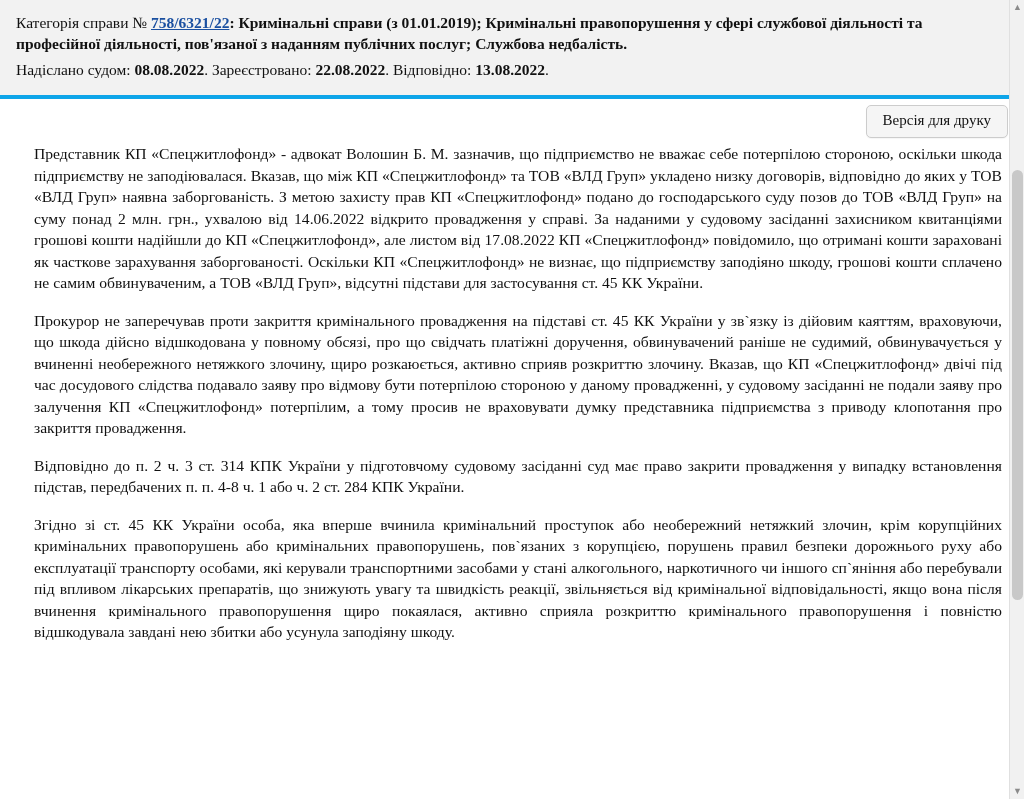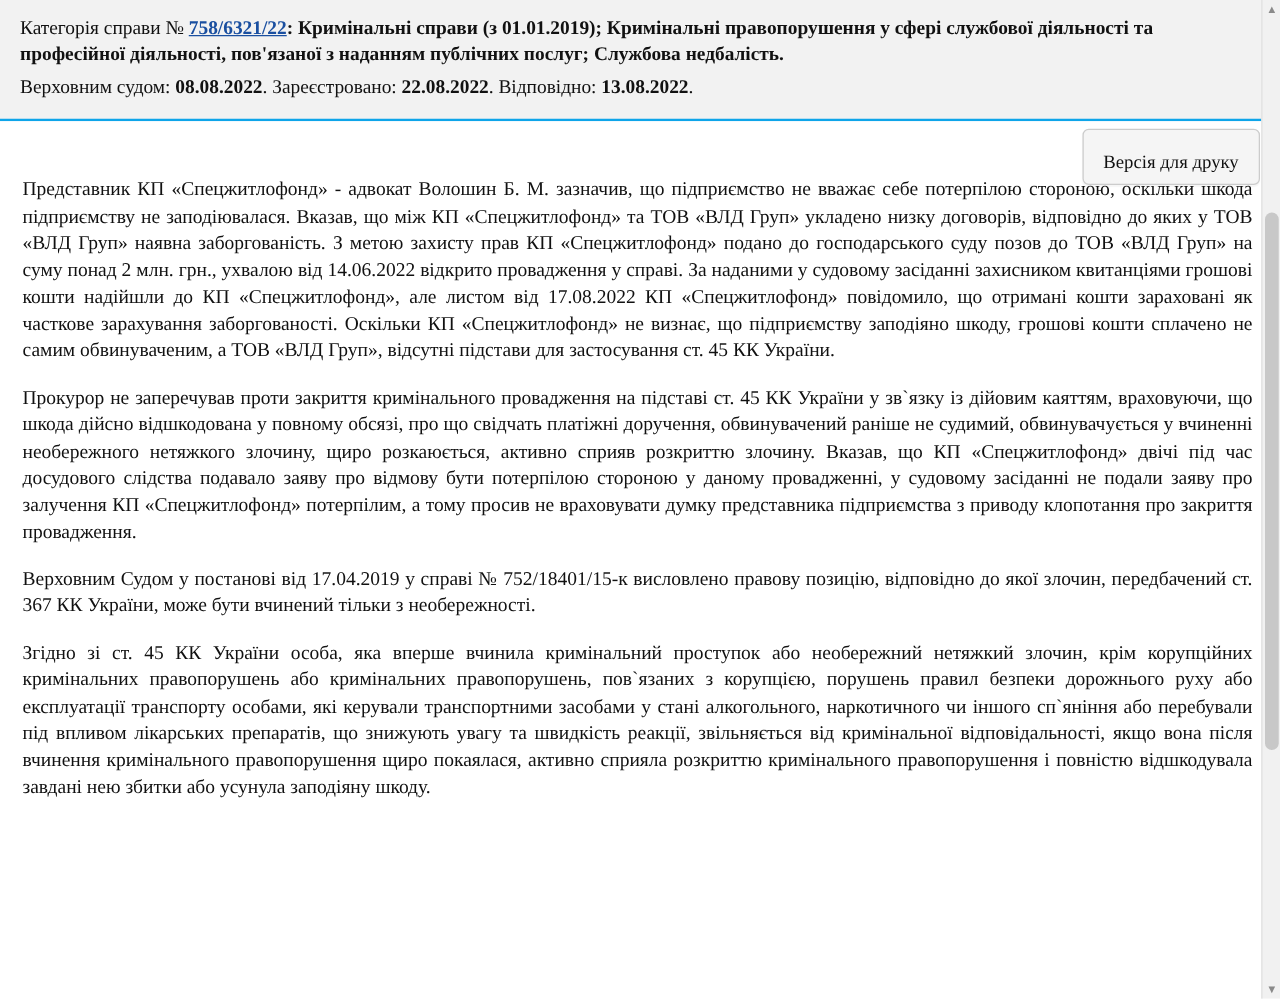--- a/index.html
+++ b/index.html
@@ -15,21 +15,21 @@
     overflow: hidden;
     position: relative;
   }
 
   
   .meta-block {
     background: #f2f2f2;
     padding: 12px 16px 14px 16px;
     box-sizing: border-box;
     width: 1024px;
-    border-bottom: 2px solid #0ea5e9;
+    border-bottom: 4px solid #0ea5e9;
   }
   .meta-line {
     font-size: 15.5px;
     line-height: 21px;
     color: #111111;
     margin: 0 0 1px 0;
   }
   .meta-line.first {
     margin-bottom: 2px;
   }
@@ -52,40 +52,40 @@
     height: 44px;
     background: #ffffff;
   }
   .print-button {
     position: absolute;
     right: 16px;
     top: 6px;
     background: #f5f5f5;
     border: 1px solid #cccccc;
     border-radius: 5px;
-    padding: 18px 16px 8px 16px;
+    padding: 6px 16px 8px 16px;
     font-family: "Liberation Serif", serif;
     font-size: 15px;
     color: #111111;
     cursor: pointer;
     box-shadow: 0 1px 1px rgba(0,0,0,0.04);
   }
 
   
   .doc-body {
     padding: 0 22px 0 18px;
     box-sizing: border-box;
     width: 1024px;
   }
   .para {
     font-size: 15.6px;
     line-height: 21.5px;
     text-align: justify;
     text-justify: inter-word;
-    margin: 0 0 16px 0;
+    margin: 0 0 16px 16px;
     color: #111111;
     hyphens: none;
   }
   .para:last-child { margin-bottom: 0; }
 
   
   .scrollbar {
     position: absolute;
     top: 0;
     right: 0;
@@ -118,32 +118,32 @@
   .scroll-arrow.down { bottom: 0; }
 </style>
 </head>
 <body>
 
 <div class="meta-block">
   <p class="meta-line first">
     <span>Категорія справи № </span><a class="meta-link" href="#">758/6321/22</a><span class="meta-strong">: Кримінальні справи (з 01.01.2019); Кримінальні правопорушення у сфері службової діяльності та професійної діяльності, пов'язаної з наданням публічних послуг; Службова недбалість.</span>
   </p>
   <p class="meta-line meta-row">
-    <span>Верховним судом: </span><span class="meta-strong">08.08.2022</span><span>. Зареєстровано: </span><span class="meta-strong">22.08.2022</span><span>. Відповідно: </span><span class="meta-strong">13.08.2022</span><span>.</span>
+    <span>Надіслано судом: </span><span class="meta-strong">08.08.2022</span><span>. Зареєстровано: </span><span class="meta-strong">22.08.2022</span><span>. Відповідно: </span><span class="meta-strong">13.08.2022</span><span>.</span>
   </p>
 </div>
 
 <div class="print-strip">
   <button class="print-button">Версія для друку</button>
 </div>
 
 <div class="doc-body">
   <p class="para">Представник КП «Спецжитлофонд» - адвокат Волошин Б. М. зазначив, що підприємство не вважає себе потерпілою стороною, оскільки шкода підприємству не заподіювалася. Вказав, що між КП «Спецжитлофонд» та ТОВ «ВЛД Груп» укладено низку договорів, відповідно до яких у ТОВ «ВЛД Груп» наявна заборгованість. З метою захисту прав КП «Спецжитлофонд» подано до господарського суду позов до ТОВ «ВЛД Груп» на суму понад 2 млн. грн., ухвалою від 14.06.2022 відкрито провадження у справі. За наданими у судовому засіданні захисником квитанціями грошові кошти надійшли до КП «Спецжитлофонд», але листом від 17.08.2022 КП «Спецжитлофонд» повідомило, що отримані кошти зараховані як часткове зарахування заборгованості. Оскільки КП «Спецжитлофонд» не визнає, що підприємству заподіяно шкоду, грошові кошти сплачено не самим обвинуваченим, а ТОВ «ВЛД Груп», відсутні підстави для застосування ст. 45 КК України.</p>
   <p class="para">Прокурор не заперечував проти закриття кримінального провадження на підставі ст. 45 КК України у зв`язку із дійовим каяттям, враховуючи, що шкода дійсно відшкодована у повному обсязі, про що свідчать платіжні доручення, обвинувачений раніше не судимий, обвинувачується у вчиненні необережного нетяжкого злочину, щиро розкаюється, активно сприяв розкриттю злочину. Вказав, що КП «Спецжитлофонд» двічі під час досудового слідства подавало заяву про відмову бути потерпілою стороною у даному провадженні, у судовому засіданні не подали заяву про залучення КП «Спецжитлофонд» потерпілим, а тому просив не враховувати думку представника підприємства з приводу клопотання про закриття провадження.</p>
-  <p class="para">Верховним Судом у постанові від 17.04.2019 у справі № 752/18401/15-к висловлено правову позицію, відповідно до якої злочин, передбачений ст. 367 КК України, може бути вчинений тільки з необережності.</p>
+  <p class="para">Відповідно до п. 2 ч. 3 ст. 314 КПК України у підготовчому судовому засіданні суд має право закрити провадження у випадку встановлення підстав, передбачених п. п. 4-8 ч. 1 або ч. 2 ст. 284 КПК України.</p>
   <p class="para">Згідно зі ст. 45 КК України особа, яка вперше вчинила кримінальний проступок або необережний нетяжкий злочин, крім корупційних кримінальних правопорушень або кримінальних правопорушень, пов`язаних з корупцією, порушень правил безпеки дорожнього руху або експлуатації транспорту особами, які керували транспортними засобами у стані алкогольного, наркотичного чи іншого сп`яніння або перебували під впливом лікарських препаратів, що знижують увагу та швидкість реакції, звільняється від кримінальної відповідальності, якщо вона після вчинення кримінального правопорушення щиро покаялася, активно сприяла розкриттю кримінального правопорушення і повністю відшкодувала завдані нею збитки або усунула заподіяну шкоду.</p>
 </div>
 
 <div class="scrollbar">
   <div class="scroll-arrow up">▲</div>
   <div class="scroll-thumb"></div>
   <div class="scroll-arrow down">▼</div>
 </div>
 
 </body></html>

